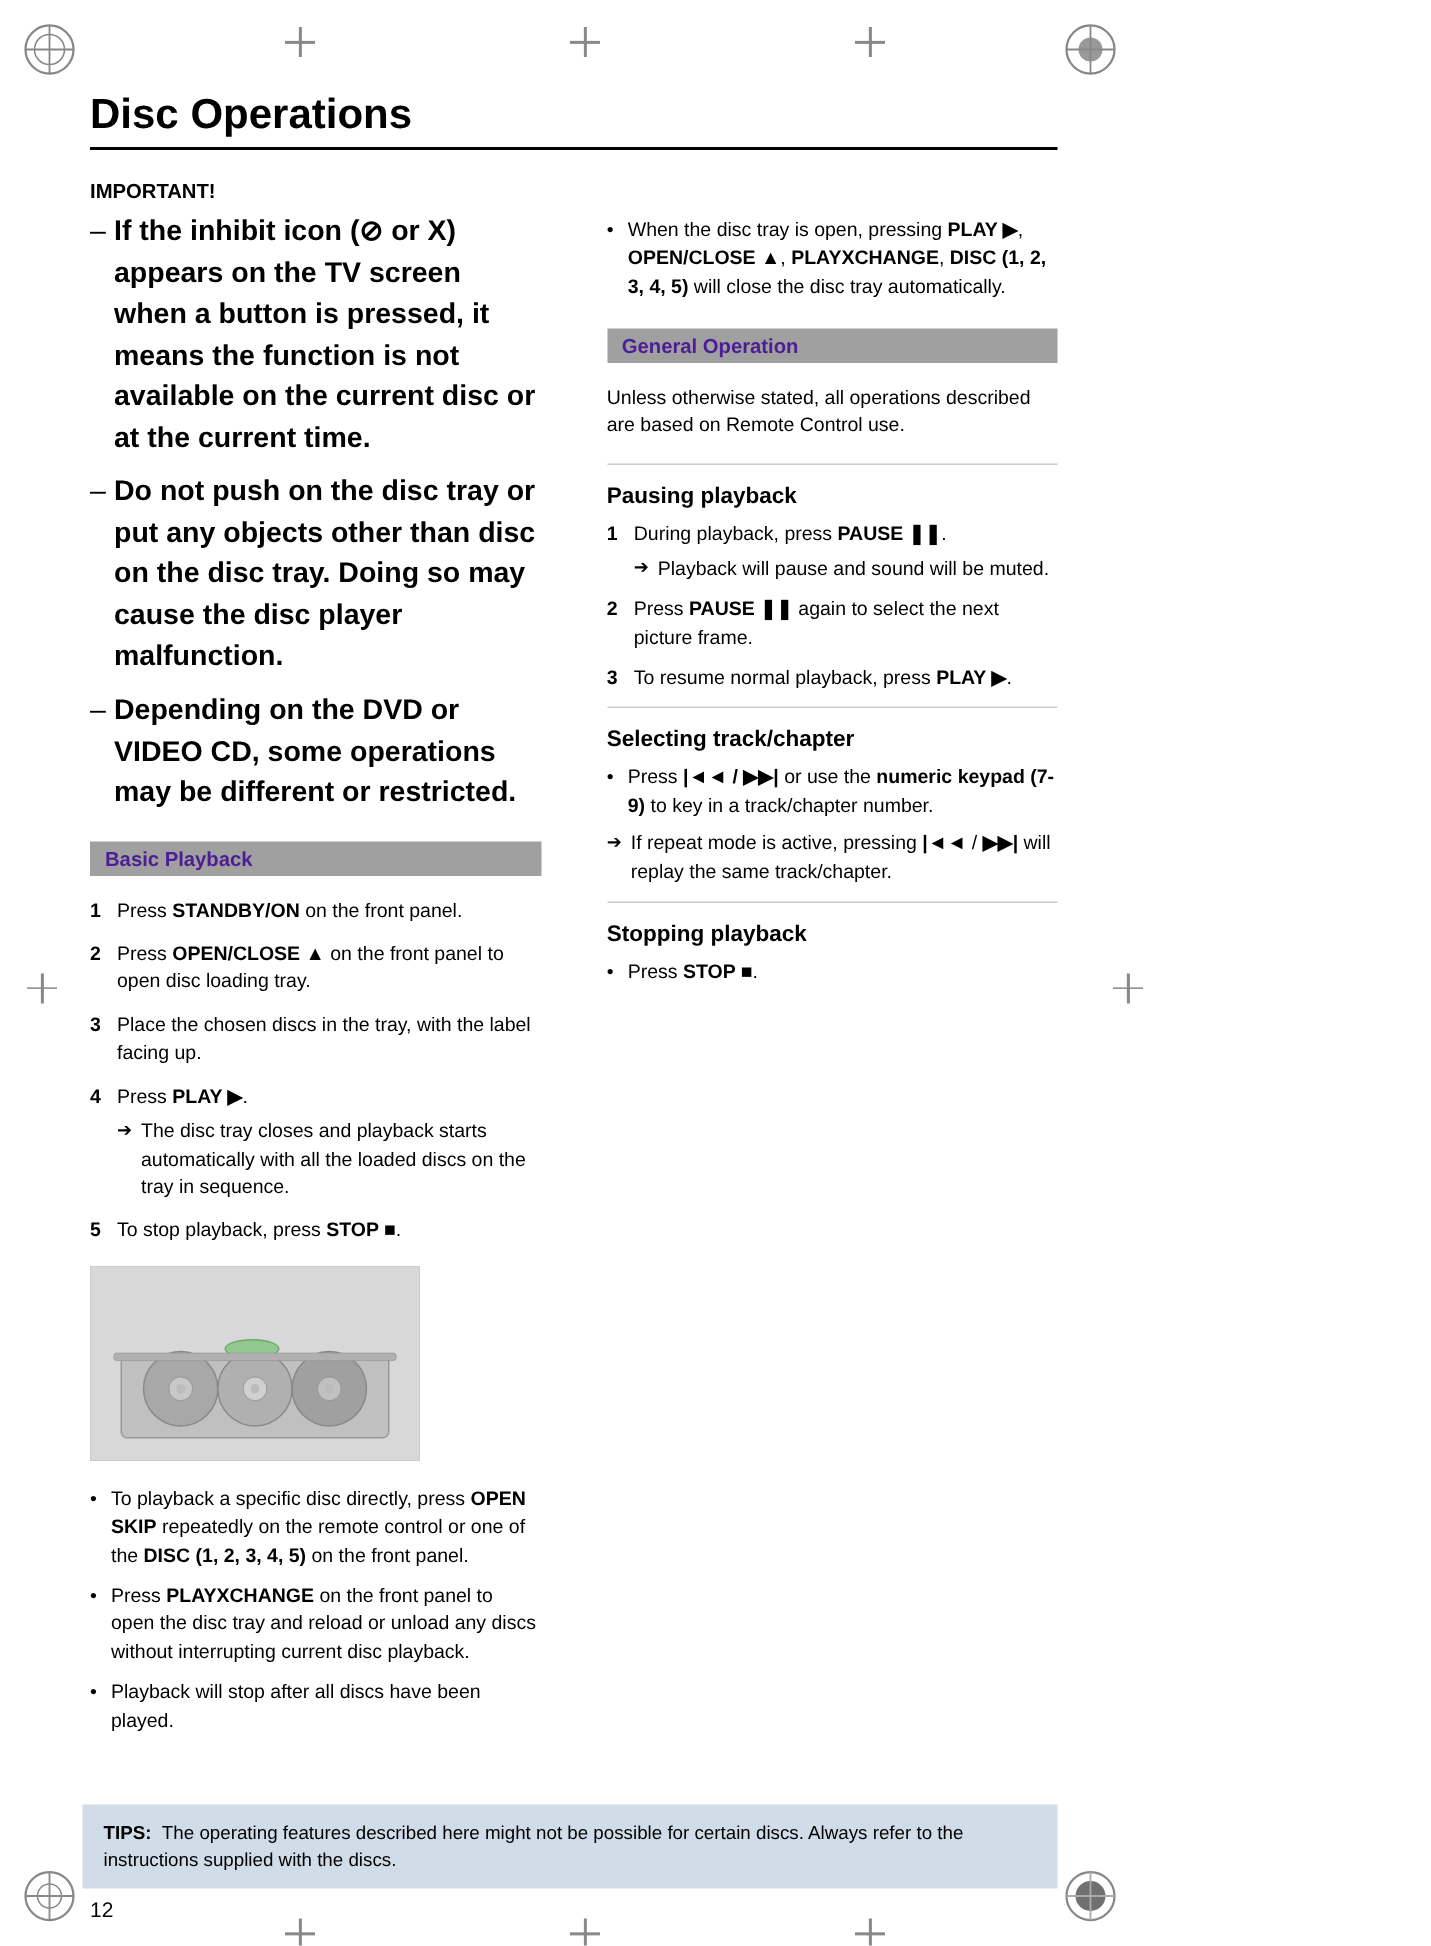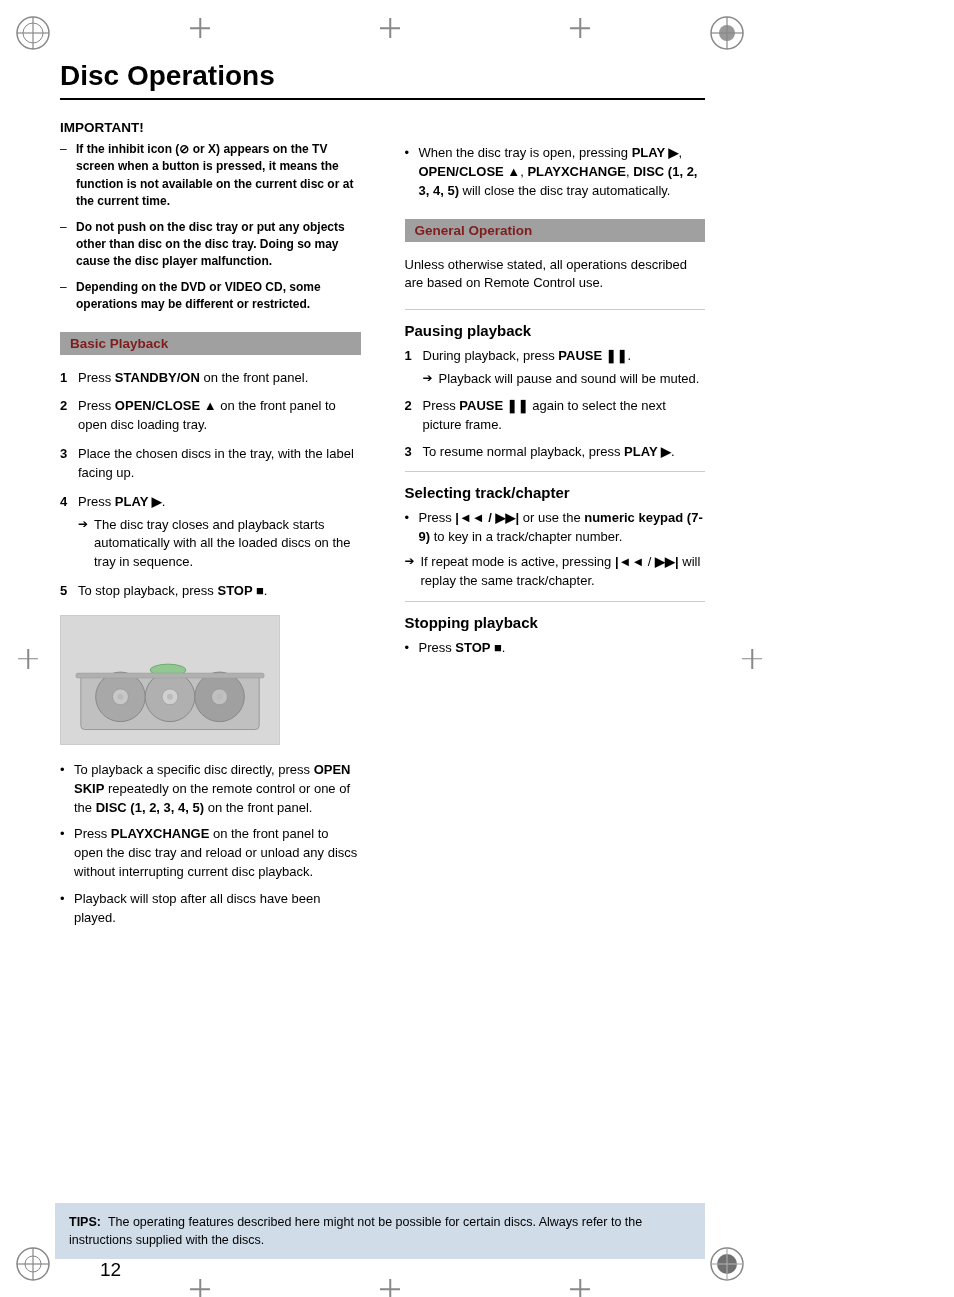--- a/index.html
+++ b/index.html
@@ -107,39 +107,39 @@
     }
 
     .important-list {
       list-style: none;
       padding: 0;
     }
 
     .important-list li {
       padding-left: 16px;
       margin-bottom: 8px;
-      font-size: 12px;
+      font-size: 19px;
       line-height: 1.45;
       position: relative;
     }
 
     .important-list li::before {
       content: '–';
       position: absolute;
       left: 0;
     }
 
     .important-list li b {
       font-weight: bold;
     }
 
     
     .section-header {
       background: #a0a0a0;
-      color: #7f1d1d;
+      color: #4c1d95;
       font-weight: bold;
       font-size: 13.5px;
       padding: 4px 10px;
       margin-bottom: 14px;
     }
 
     
     .numbered-list {
       list-style: none;
       padding: 0;
@@ -305,22 +305,21 @@
 
     .tips-section b {
       font-weight: bold;
     }
 
     
     .page-number {
       position: absolute;
       bottom: 16px;
       left: 60px;
-      font-size: 19px;
-      margin-left: 40px;
+      font-size: 14px;
     }
   </style>
 </head>
 <body>
 
 <div class="page-container">
 
   <div class="corner-decoration corner-tl">
     <svg viewBox="0 0 40 40">
       <circle cx="20" cy="20" r="16" fill="none" stroke="#888" stroke-width="1.5"></circle>

